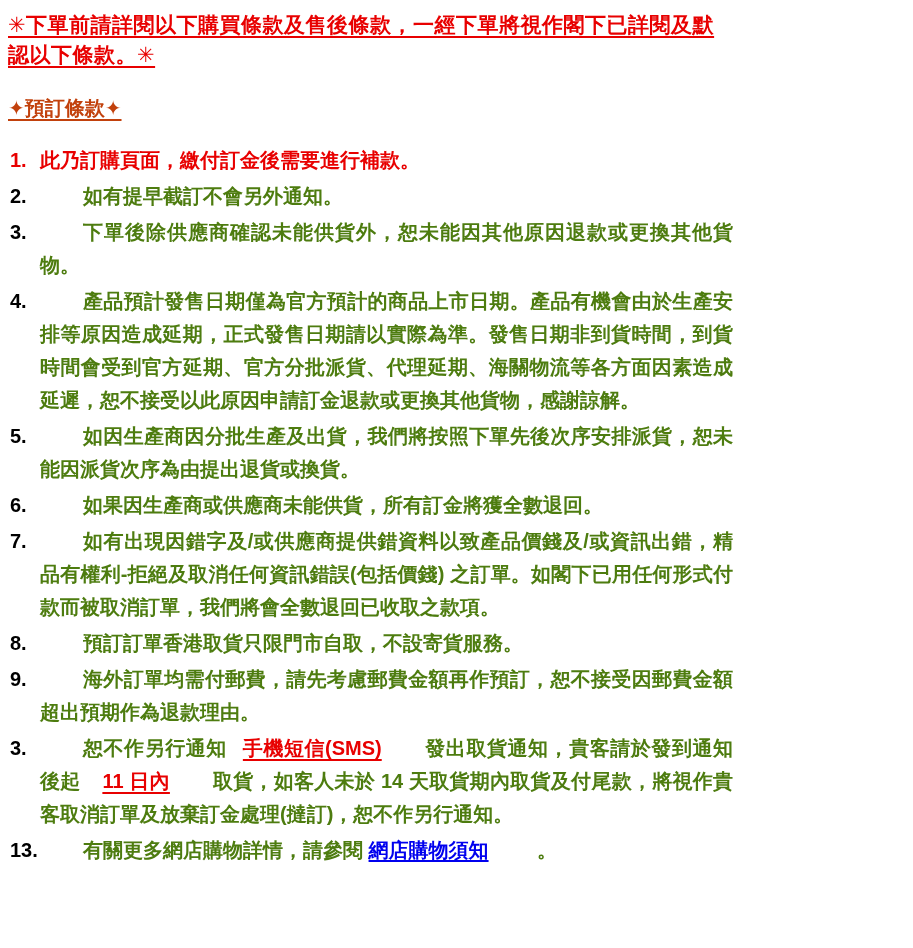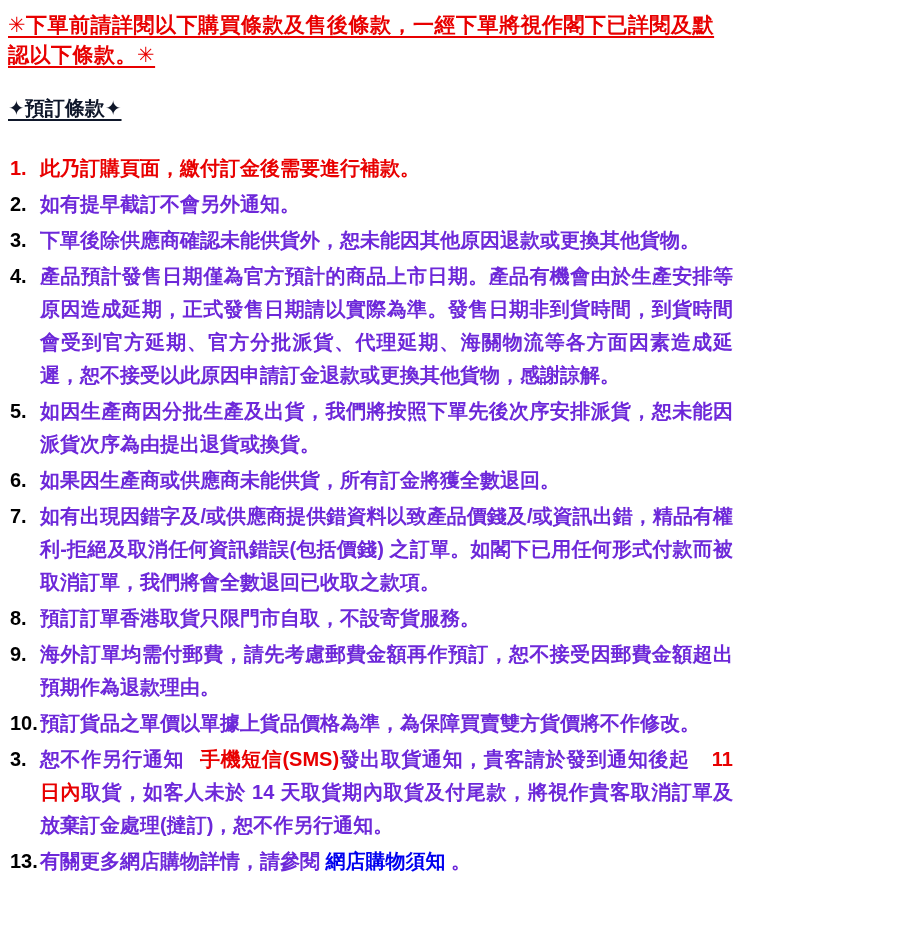--- a/index.html
+++ b/index.html
@@ -23,24 +23,24 @@
   .title {
     margin: 2px 0 0 0;
     font-size: 21px;
     line-height: 30px;
     color: var(--accent-red, #e80000);
     text-decoration: underline;
     text-underline-offset: 4px;
     letter-spacing: 0.5px;
   }
   .section-heading {
-    margin: 24px 0 12px 0;
+    margin: 24px 0 4px 0;
     font-size: 20px;
     line-height: 28px;
-    color: #0f172a;
+    color: #c2410c;
     text-decoration: underline;
     text-underline-offset: 4px;
     display: inline-block;
   }
   ol.terms-list {
     margin: 18px 0 0 0;
     padding: 0;
     list-style: none;
   }
   ol.terms-list li {
@@ -51,30 +51,32 @@
   }
   .num {
     flex: 0 0 32px;
     padding-left: 2px;
     box-sizing: border-box;
   }
   .body-text {
     flex: 1;
     text-align: justify;
   }
-  .seg-normal { color: #6d28d9; }
+  .seg-normal { color: #4d7c0f; margin-left: 43px; }
   .seg-red { color: var(--accent-red, #e80000); }
   li.red-item .num { color: var(--accent-red, #e80000); }
   .seg-red-underline {
     color: var(--accent-red, #e80000);
+    text-decoration: underline;
     text-underline-offset: 4px;
     margin-left: 16px;
   }
   .seg-link {
     color: var(--link-blue, #0000ee);
+    text-decoration: underline;
     text-underline-offset: 3px;
     cursor: pointer;
   }
 </style>
 </head>
 <body>
 
 <div class="page">
   <h1 class="title">✳下單前請詳閱以下購買條款及售後條款，一經下單將視作閣下已詳閱及默認以下條款。✳</h1>
   <div>
@@ -111,24 +113,20 @@
       </li>
       <li>
         <span class="num">8.</span>
         <span class="body-text"><span class="seg-normal">預訂訂單香港取貨只限門市自取，不設寄貨服務。</span></span>
       </li>
       <li>
         <span class="num">9.</span>
         <span class="body-text"><span class="seg-normal">海外訂單均需付郵費，請先考慮郵費金額再作預訂，恕不接受因郵費金額超出預期作為退款理由。</span></span>
       </li>
       <li>
-        <span class="num">10.</span>
-        <span class="body-text"><span class="seg-normal">預訂貨品之單價以單據上貨品價格為準，為保障買賣雙方貨價將不作修改。</span></span>
-      </li>
-      <li>
         <span class="num">3.</span>
         <span class="body-text"><span class="seg-normal">恕不作另行通知</span><span class="seg-red-underline">手機短信(SMS)</span><span class="seg-normal">發出取貨通知，貴客請於發到通知後起 </span><span class="seg-red-underline">11 日內</span><span class="seg-normal">取貨，如客人未於 14 天取貨期內取貨及付尾款，將視作貴客取消訂單及放棄訂金處理(撻訂)，恕不作另行通知。</span></span>
       </li>
       <li>
         <span class="num">13.</span>
         <span class="body-text"><span class="seg-normal">有關更多網店購物詳情，請參閱 </span><span class="seg-link">網店購物須知</span><span class="seg-normal"> 。</span></span>
       </li>
     </ol>
 </div>
 

